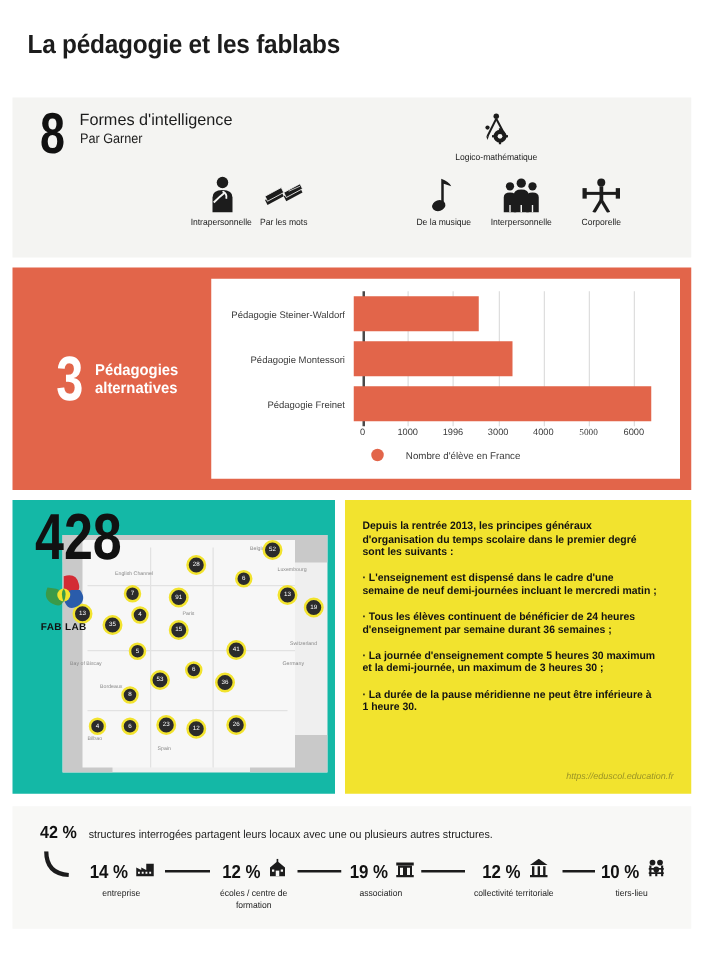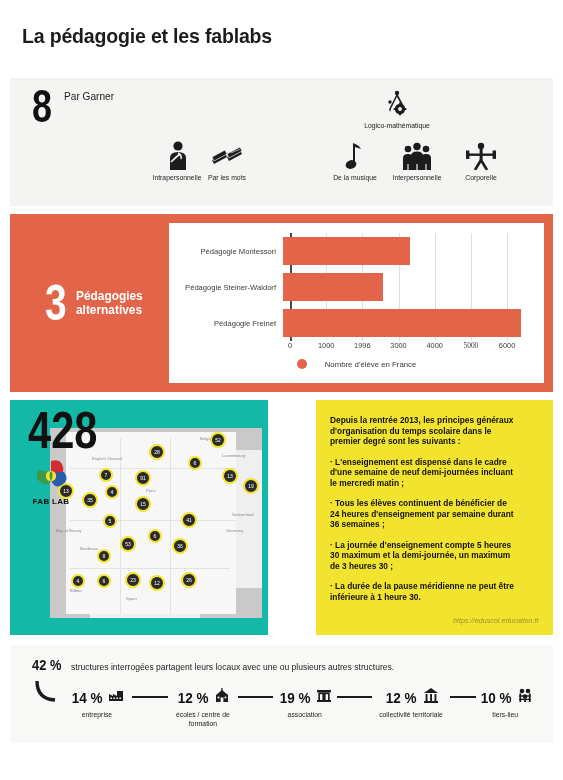--- a/index.html
+++ b/index.html
@@ -123,21 +123,21 @@
     align-items: center; justify-content: center;
     font-size: 5px; font-family: "Liberation Sans", sans-serif;
   }
   .dept-line { position: absolute; background: #e2e2e2; }
   .map-place {
     position: absolute; font-size: 4.2px; color: #8a8a8a;
     font-family: "Liberation Sans", sans-serif;
   }
 
   .yellow-right {
-    background: #f2e32e; flex: 1; padding: 15px 30px 8px 14px; position: relative; margin-left: 40px;
+    background: #f2e32e; flex: 1; padding: 15px 20px 8px 14px; position: relative;
   }
   .rt-lead {
     font-family: "Liberation Sans Narrow", "Liberation Sans", sans-serif;
     font-size: 8.6px; color: #121212; line-height: 10.5px; font-weight: 600;
     transform: scaleX(0.97); transform-origin: left top;
   }
   .rt-item {
     font-family: "Liberation Sans Narrow", "Liberation Sans", sans-serif;
     font-size: 8.6px; color: #121212; line-height: 10.5px; margin-top: 10px;
     font-weight: 600; transform: scaleX(0.97); transform-origin: left top;
@@ -188,20 +188,21 @@
 <div id="page">
 
   <div class="title-bar">
     <div class="title">La pédagogie et les fablabs</div>
   </div>
 
   <div class="sec-intel">
     <div class="intel-head">
       <div class="big-num-dark">8</div>
       <div class="intel-titles">
+        <div class="intel-t1">Formes d'intelligence</div>
         <div class="intel-t2">Par Garner</div>
       </div>
     </div>
 
 
     <div class="icon-cell row-top" style="left:350px;">
       <div class="glyph">
         <svg width="30" height="28" viewBox="0 0 30 28">
           <circle cx="15" cy="3" r="2.2" fill="#1c1c1c"></circle>
           <path d="M15 5 L8 19" stroke="#1c1c1c" stroke-width="1.6" fill="none"></path>
@@ -303,29 +304,29 @@
           <div class="axis-zero"></div>
           <div class="gridline" style="left: 14.7059%;"></div>
           <div class="gridline" style="left: 29.4118%;"></div>
           <div class="gridline" style="left: 44.1176%;"></div>
           <div class="gridline" style="left: 58.8235%;"></div>
           <div class="gridline" style="left: 73.5294%;"></div>
           <div class="gridline" style="left: 88.2353%;"></div>
         </div>
       <div class="chart-area" id="bars">
           <div class="bar-row">
+            <div class="bar-label">Pédagogie Steiner-Waldorf</div>
+            <div class="bar-track">
+              <div class="bar-fill" style="width: 39.7059%; background: rgb(226, 101, 74);"></div>
+            </div>
+          </div>
+          <div class="bar-row">
             <div class="bar-label">Pédagogie Montessori</div>
             <div class="bar-track">
               <div class="bar-fill" style="width: 50%; background: rgb(226, 101, 74);"></div>
-            </div>
-          </div>
-          <div class="bar-row">
-            <div class="bar-label">Pédagogie Steiner-Waldorf</div>
-            <div class="bar-track">
-              <div class="bar-fill" style="width: 39.7059%; background: rgb(226, 101, 74);"></div>
             </div>
           </div>
           <div class="bar-row">
             <div class="bar-label">Pédagogie Freinet</div>
             <div class="bar-track">
               <div class="bar-fill" style="width: 94.1176%; background: rgb(226, 101, 74);"></div>
             </div>
           </div>
         </div>
       <div class="ticks" id="ticks">

